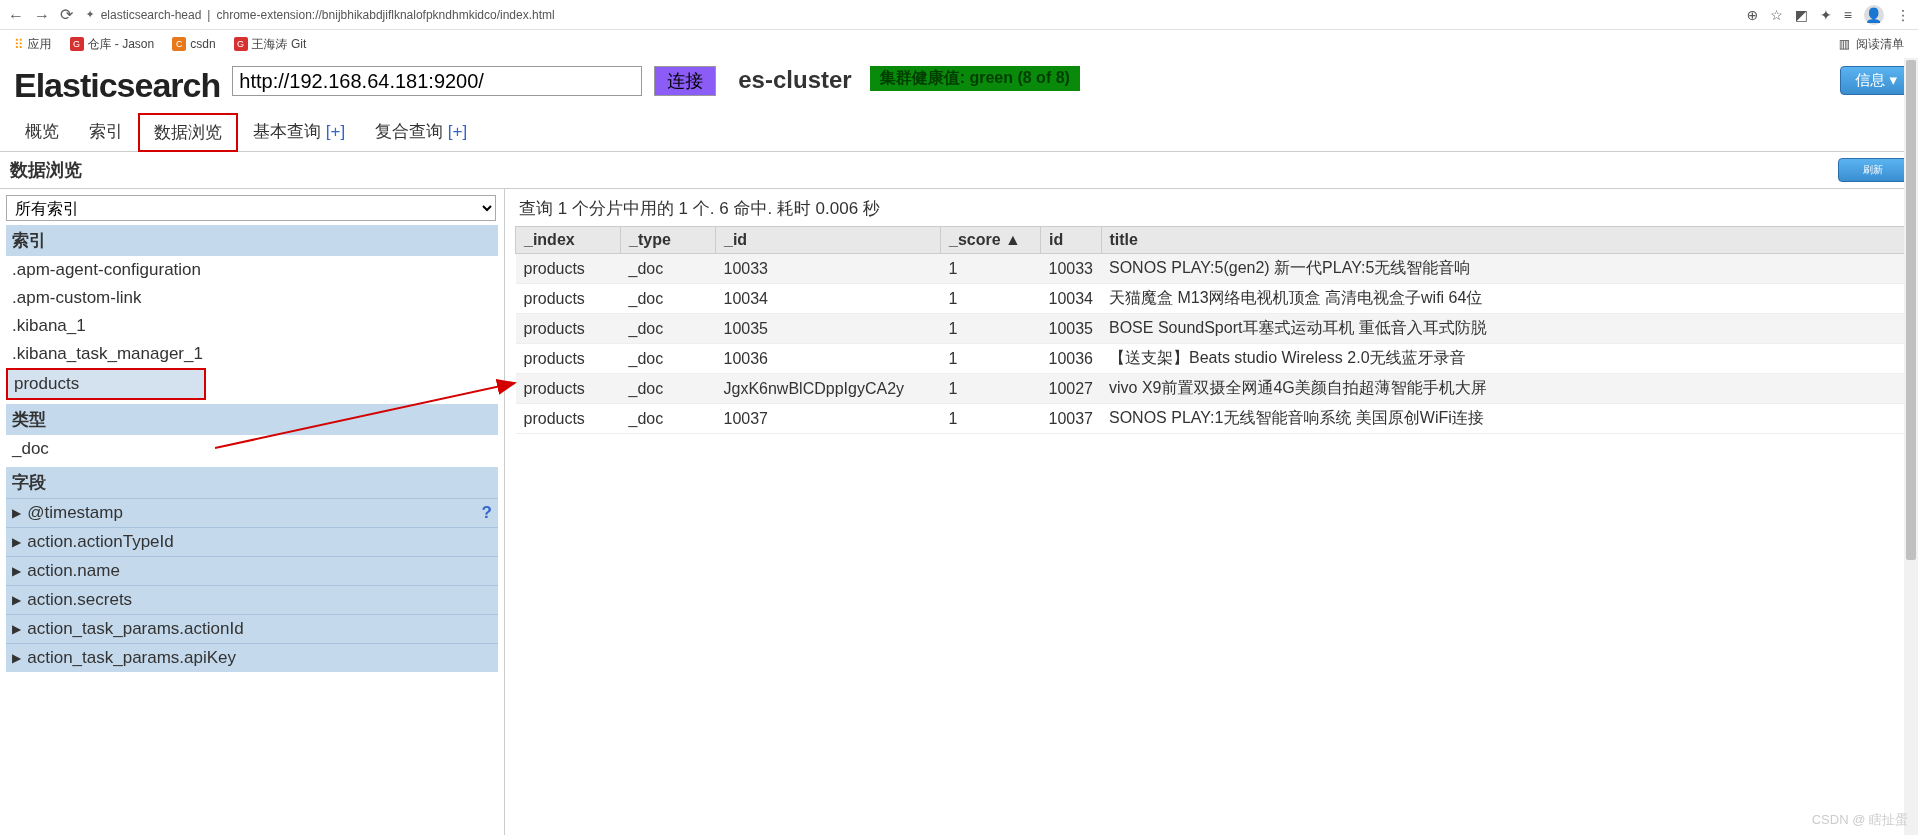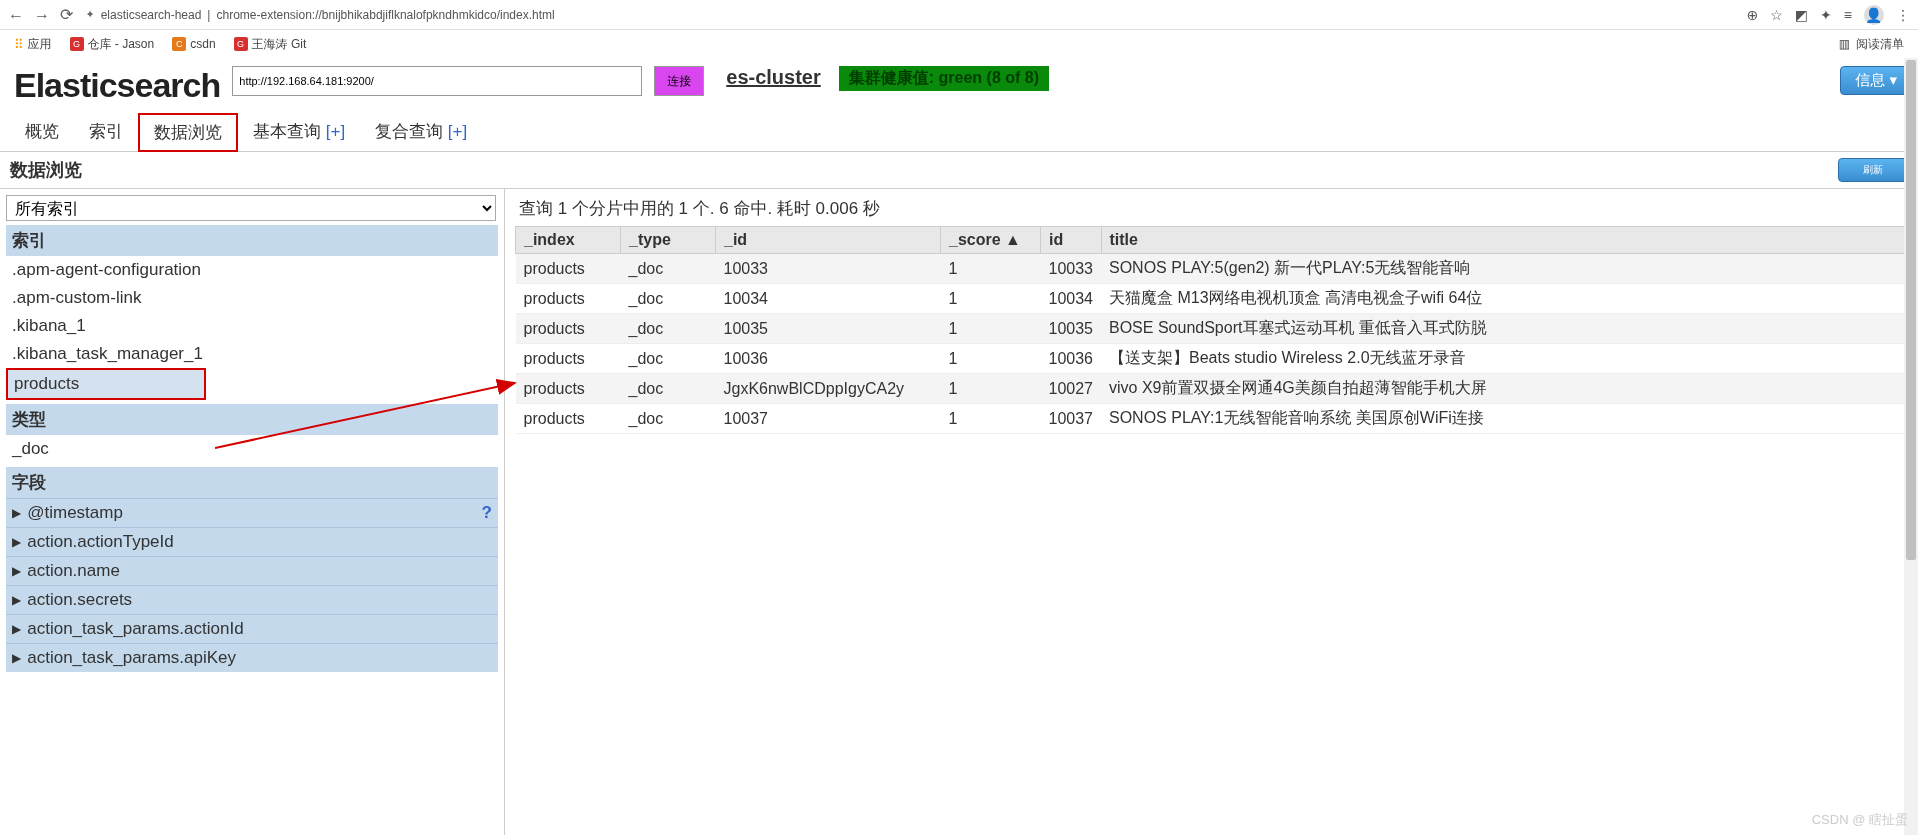--- a/index.html
+++ b/index.html
@@ -17,23 +17,23 @@
 .bookmarks-bar { height: 28px; background: #fff; display: flex; align-items: center; padding: 0 14px; gap: 18px; font-size: 12px; color: #444; }
 .bm-item { display: flex; align-items: center; gap: 4px; cursor: pointer; }
 .bm-apps-icon { color: #ff9800; font-size: 13px; }
 .bm-red-icon { width: 14px; height: 14px; background: #d63031; color: #fff; display: flex; align-items: center; justify-content: center; font-size: 9px; border-radius: 2px; }
 .bm-orange-icon { width: 14px; height: 14px; background: #e67a1b; color: #fff; display: flex; align-items: center; justify-content: center; font-size: 9px; border-radius: 2px; }
 .bm-right { margin-left: auto; display: flex; align-items: center; gap: 6px; }
 
 
 .es-header { display: flex; align-items: flex-start; padding: 8px 14px; gap: 12px; background: #fff; position: relative; }
 .es-logo { font-size: 34px; font-weight: bold; color: #222; letter-spacing: -1px; }
-.conn-input { width: 410px; height: 30px; border: 1px solid #999; padding: 0 6px; font-size: 11px; }
-.conn-btn { height: 30px; padding: 0 12px; border: 1px solid #999; background: #d946ef; font-size: 12px; cursor: pointer; }
-.cluster-name { font-size: 20px; font-weight: bold; margin-left: 10px; text-decoration: underline; }
+.conn-input { width: 410px; height: 30px; border: 1px solid #999; padding: 0 6px; font-size: 20px; }
+.conn-btn { height: 30px; padding: 0 12px; border: 1px solid #999; background: #8b5cf6; font-size: 18px; cursor: pointer; }
+.cluster-name { font-size: 24px; font-weight: bold; margin-left: 10px; }
 .health-badge { background: #0a8a0a; color: #003e00; font-size: 16px; font-weight: bold; padding: 2px 10px; margin-left: 6px; }
 .info-btn { position: absolute; right: 6px; background: linear-gradient(#5bb3f0,#3a8ed0); color: #fff; border: 1px solid #2a6eab; border-radius: 4px; padding: 4px 14px; font-size: 15px; cursor: pointer; }
 
 .tabs { display: flex; border-bottom: 1px solid #ccc; padding-left: 10px; font-size: 17px; }
 .tab { padding: 6px 14px; cursor: pointer; border: 1px solid transparent; margin-bottom: -1px; }
 .tab.active { border: 2px solid #d40000; border-bottom: 2px solid #d40000; }
 .tab .plus { color: #3366cc; }
 
 .subheader { display: flex; align-items: center; justify-content: space-between; padding: 6px 10px; border-bottom: 1px solid #ccc; }
 .subheader h2 { font-size: 18px; font-weight: bold; }

